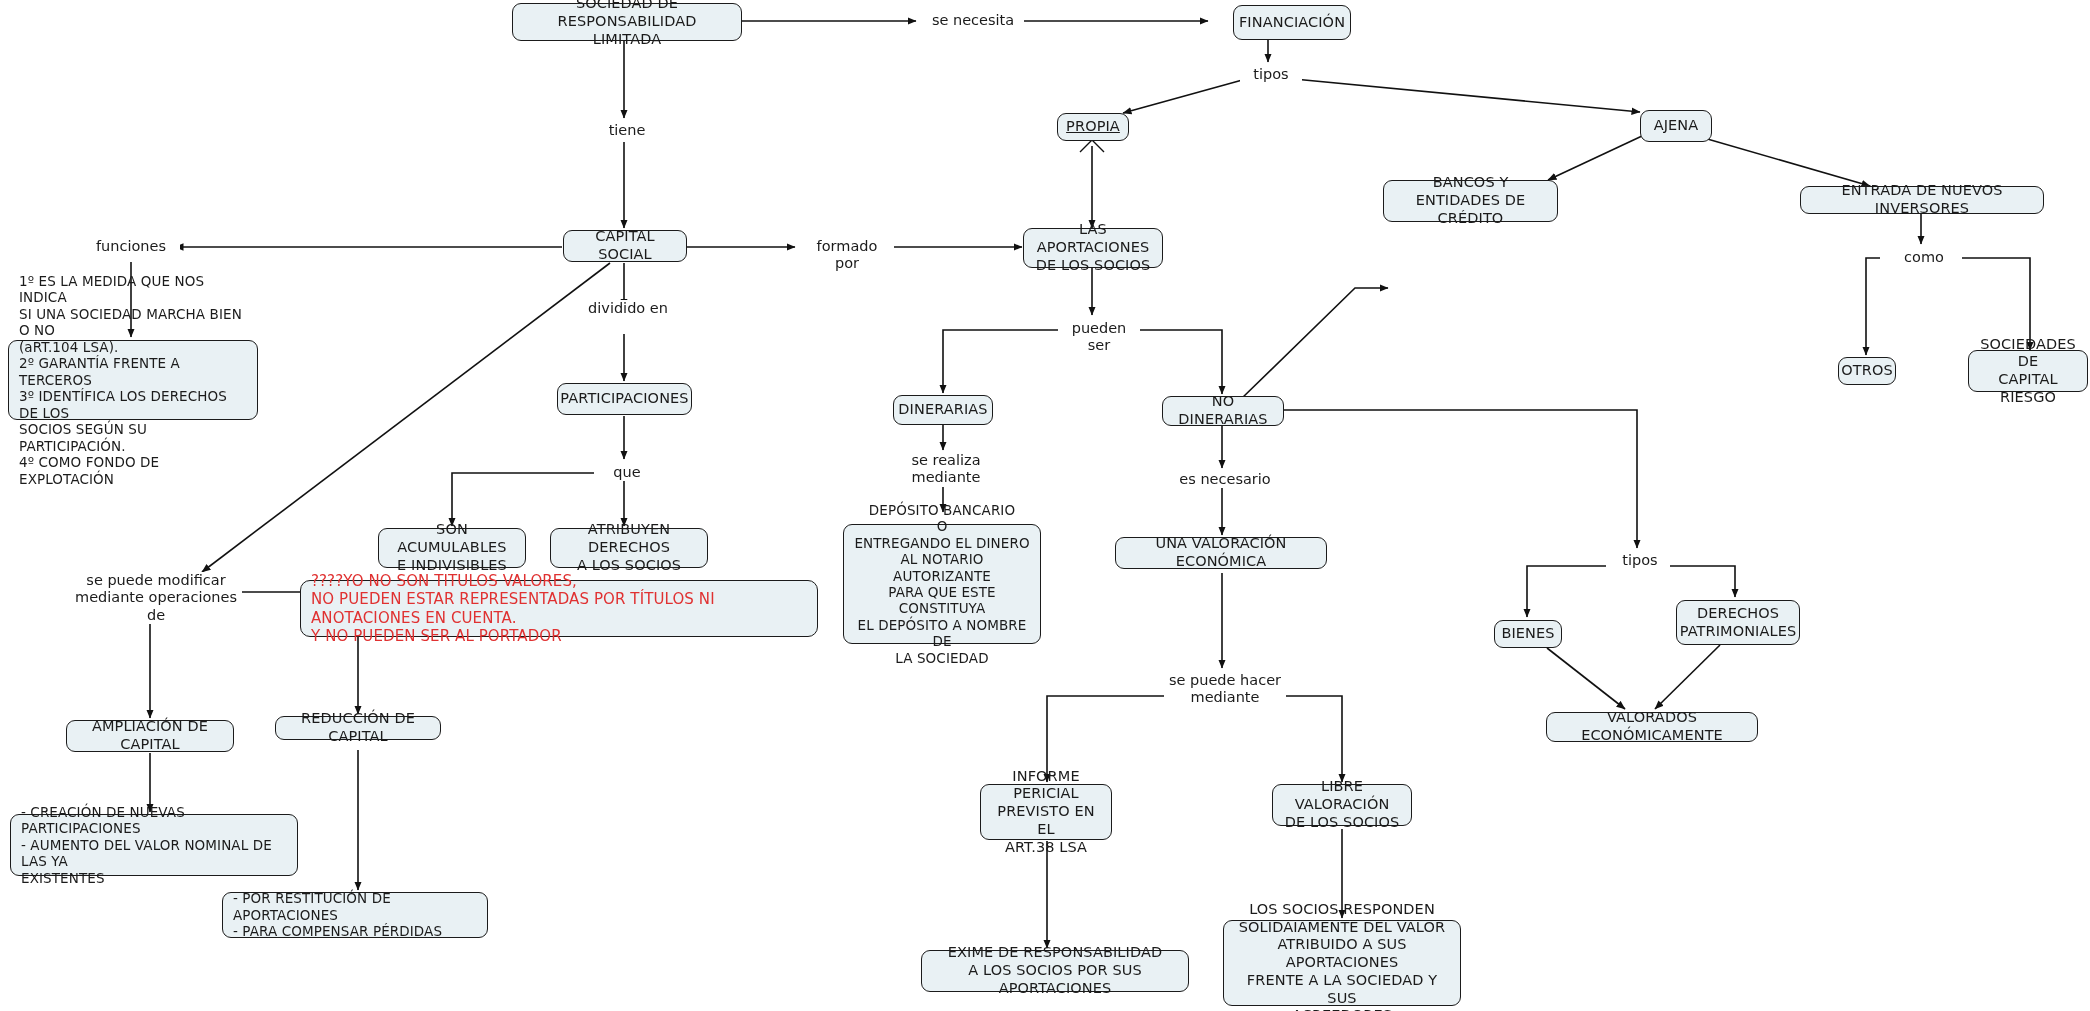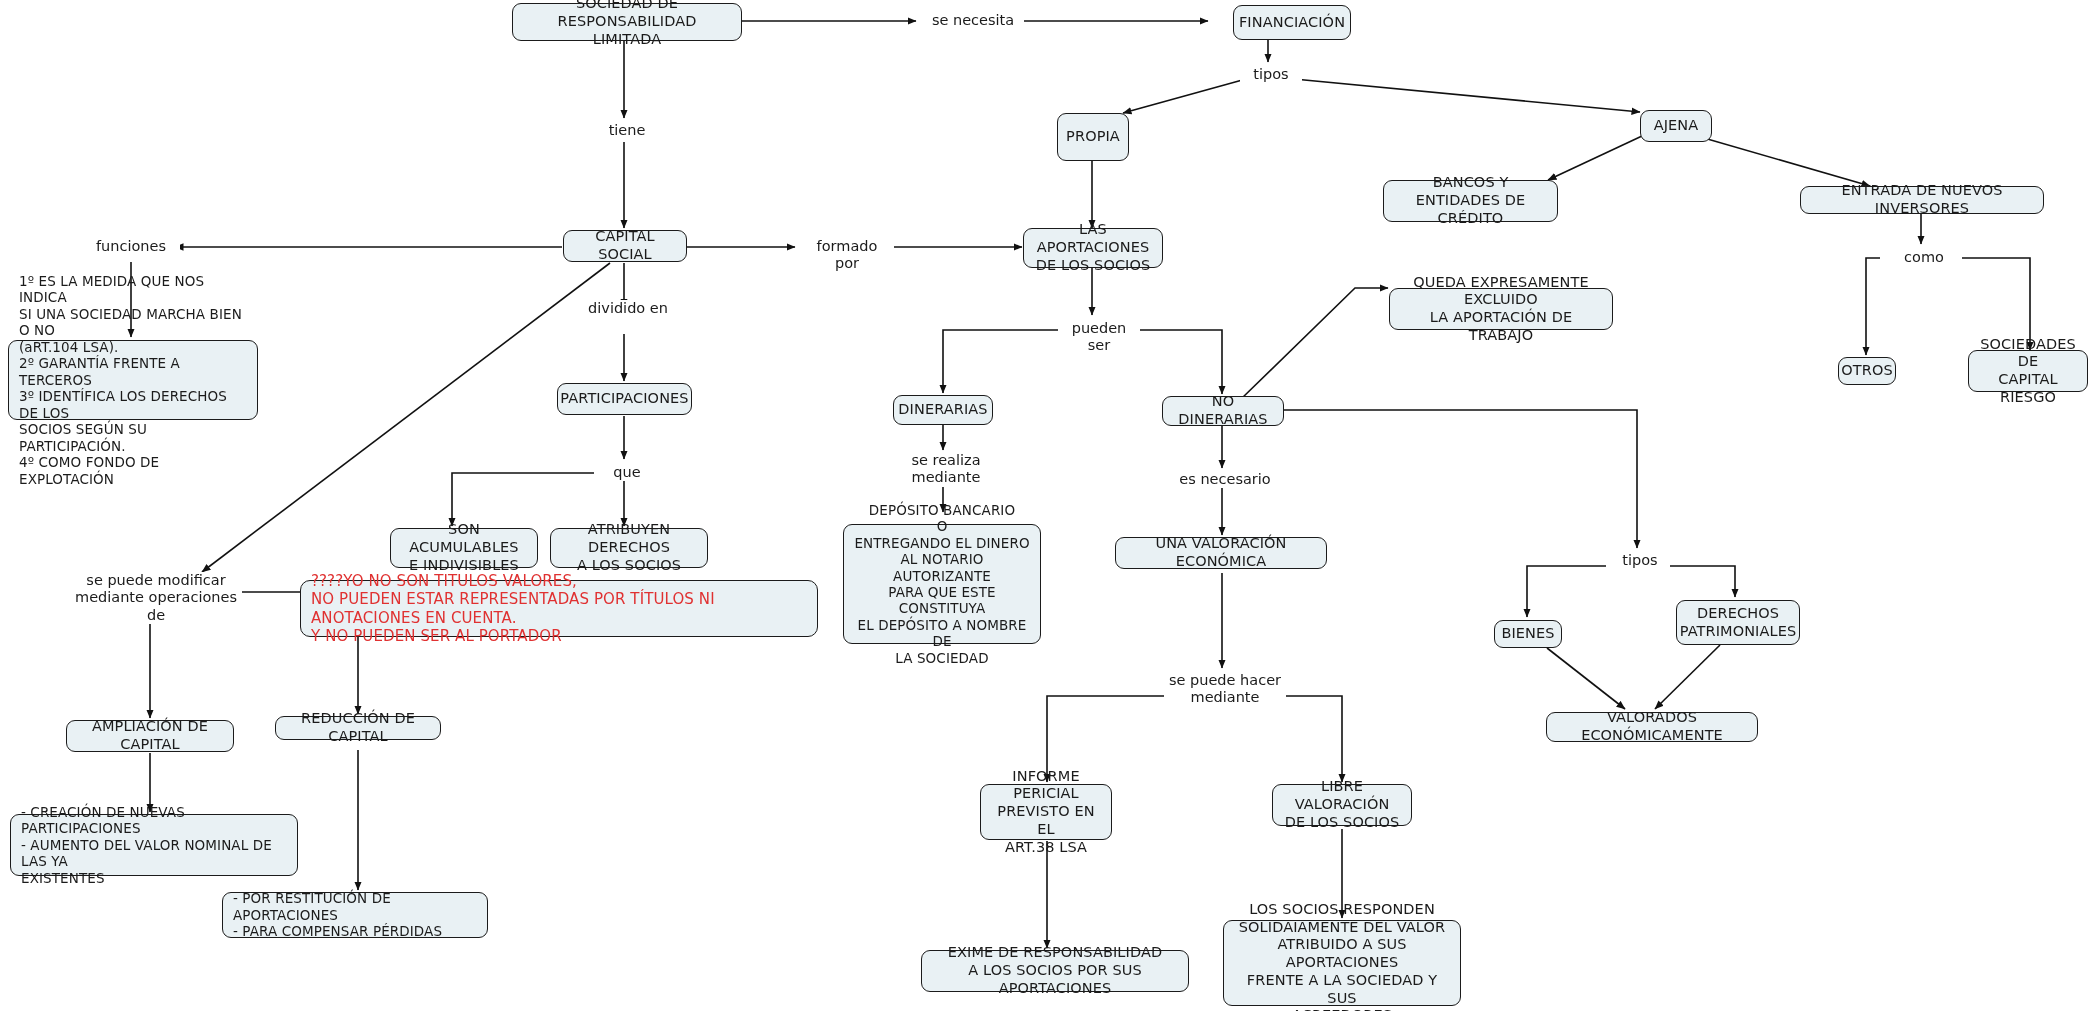--- a/index.html
+++ b/index.html
@@ -165,21 +165,21 @@
 
       <line x1="1720" y1="645" x2="1655" y2="709" marker-end="url(#ah)"></line>
     </g>
   </svg>
 
   <div class="node" style="left:512px;top:3px;width:230px;height:38px;">SOCIEDAD DE RESPONSABILIDAD
 LIMITADA</div>
 
   <div class="node" style="left:1209px;top:5px;width:118px;height:35px;margin-left:24px;">FINANCIACIÓN</div>
 
-  <div class="node" style="left:1057px;top:113px;width:72px;height:48px;">PROPIA</div>
+  <div class="node" style="left:1057px;top:113px;width:72px;height:28px;text-decoration:underline;">PROPIA</div>
 
   <div class="node" style="left:1640px;top:110px;width:72px;height:32px;">AJENA</div>
 
   <div class="node" style="left:1383px;top:180px;width:175px;height:42px;">BANCOS Y
 ENTIDADES DE CRÉDITO</div>
 
   <div class="node" style="left:1800px;top:186px;width:244px;height:28px;">ENTRADA DE NUEVOS INVERSORES</div>
 
   <div class="node" style="left:1838px;top:357px;width:58px;height:28px;">OTROS</div>
 
@@ -194,21 +194,21 @@
   <div class="node left-align" style="left:8px;top:340px;width:250px;height:80px;font-size:13.5px;">1º ES LA MEDIDA QUE NOS INDICA
 SI UNA SOCIEDAD MARCHA BIEN O NO
 (aRT.104 LSA).
 2º GARANTÍA FRENTE A TERCEROS
 3º IDENTÍFICA LOS DERECHOS DE LOS
 SOCIOS SEGÚN SU PARTICIPACIÓN.
 4º COMO FONDO DE EXPLOTACIÓN</div>
 
   <div class="node" style="left:557px;top:383px;width:135px;height:32px;">PARTICIPACIONES</div>
 
-  <div class="node" style="left:378px;top:528px;width:148px;height:40px;margin-left:12px;">SON ACUMULABLES
+  <div class="node" style="left:378px;top:528px;width:148px;height:40px;">SON ACUMULABLES
 E INDIVISIBLES</div>
 
   <div class="node" style="left:550px;top:528px;width:158px;height:40px;">ATRIBUYEN DERECHOS
 A LOS SOCIOS</div>
 
   <div class="node left-align red-text" style="left:300px;top:580px;width:518px;height:57px;font-size:15px;border-radius:10px;">????YO NO SON TITULOS VALORES,
 NO PUEDEN ESTAR REPRESENTADAS POR TÍTULOS NI ANOTACIONES EN CUENTA.
 Y NO PUEDEN SER AL PORTADOR</div>
 
   <div class="node" style="left:66px;top:720px;width:168px;height:32px;">AMPLIACIÓN DE CAPITAL</div>
@@ -219,22 +219,20 @@
 - AUMENTO DEL VALOR NOMINAL DE LAS YA
 EXISTENTES</div>
 
   <div class="node left-align" style="left:222px;top:892px;width:266px;height:46px;font-size:13.5px;">- POR RESTITUCIÓN DE APORTACIONES
 - PARA COMPENSAR PÉRDIDAS</div>
 
   <div class="node" style="left:893px;top:395px;width:100px;height:30px;">DINERARIAS</div>
 
   <div class="node" style="left:1162px;top:396px;width:122px;height:30px;">NO DINERARIAS</div>
 
-  <div class="node" style="left:1389px;top:288px;width:224px;height:42px;">QUEDA EXPRESAMENTE EXCLUIDO
-LA APORTACIÓN DE TRABAJO</div>
 
   <div class="node" style="left:843px;top:524px;width:198px;height:120px;font-size:13.5px;">DEPÓSITO BANCARIO
 O
 ENTREGANDO EL DINERO
 AL NOTARIO AUTORIZANTE
 PARA QUE ESTE CONSTITUYA
 EL DEPÓSITO A NOMBRE DE
 LA SOCIEDAD</div>
 
   <div class="node" style="left:1115px;top:537px;width:212px;height:32px;">UNA VALORACIÓN ECONÓMICA</div>

